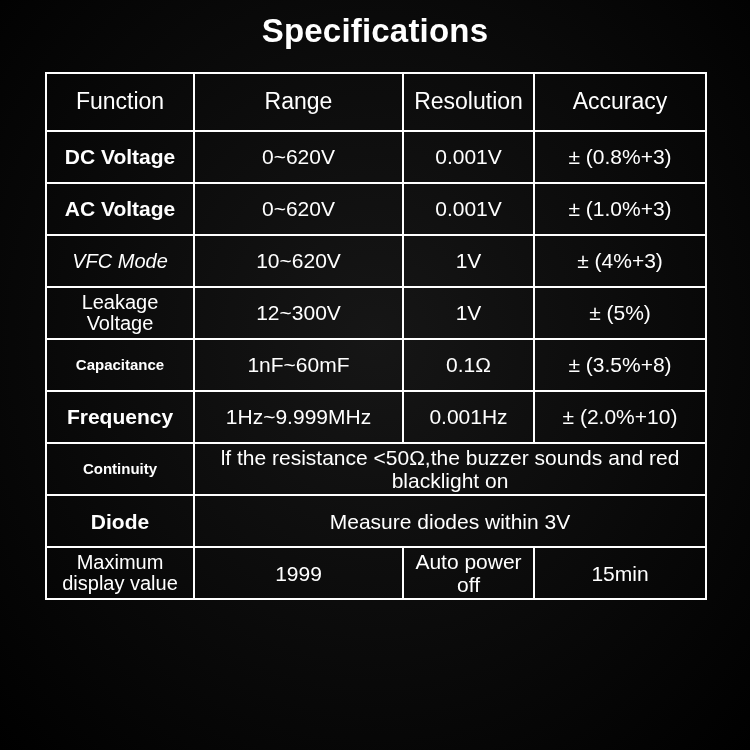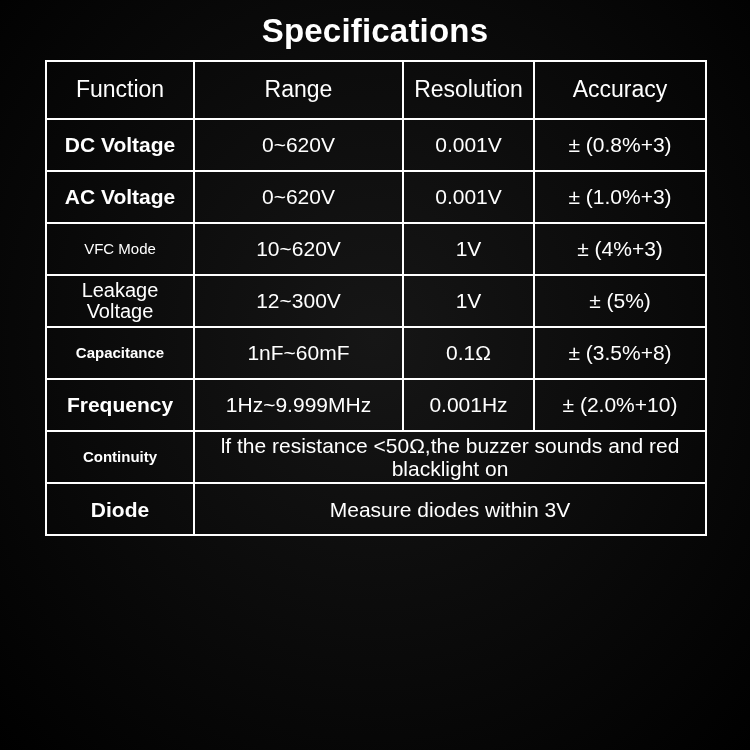--- a/index.html
+++ b/index.html
@@ -34,21 +34,21 @@
     text-align: center;
     font-size: 33px;
     font-weight: bold;
     letter-spacing: 0.2px;
     padding-top: 12px;
     padding-bottom: 10px;
     color: #ffffff;
   }
   .table-wrap {
     position: relative;
-    margin: 0 auto;
+    margin: 12px auto;
     width: 660px;
   }
   table.spec {
     width: 660px;
     border-collapse: collapse;
     table-layout: fixed;
     border: 2px solid #ffffff;
     border-radius: 8px;
   }
   table.spec td {
@@ -73,22 +73,23 @@
   tr.row td {
     font-size: 21px;
     height: 46px;
   }
   td.func {
     font-size: 17px;
     font-weight: bold;
     border-radius: 22px;
   }
   td.func.big {
-    font-size: 15px;
-    font-weight: normal;
+    font-size: 20px;
+    font-weight: normal;
+    font-style: italic;
   }
   td.func.two-line {
     font-size: 20px;
     font-weight: normal;
     line-height: 1.05;
   }
   td.func.small {
     font-size: 15px;
     font-weight: bold;
   }
@@ -180,16 +181,25 @@
         <tr class="row">
           <td class="func small">Continuity</td>
           <td class="wide" colspan="3">lf the resistance &lt;50Ω,the buzzer sounds and red blacklight on</td>
         </tr>
 
         <tr class="row">
           <td class="func">Diode</td>
           <td class="diode" colspan="3">Measure diodes within 3V</td>
         </tr>
 
+        <tr class="row">
+          <td class="func two-line">
+            <div>Maximum</div>
+            <div>display value</div>
+          </td>
+          <td class="val-21">1999</td>
+          <td class="small-val">Auto power off</td>
+          <td class="val-21">15min</td>
+        </tr>
       </tbody>
     </table>
   </div>
 </div>
 
 </body></html>

